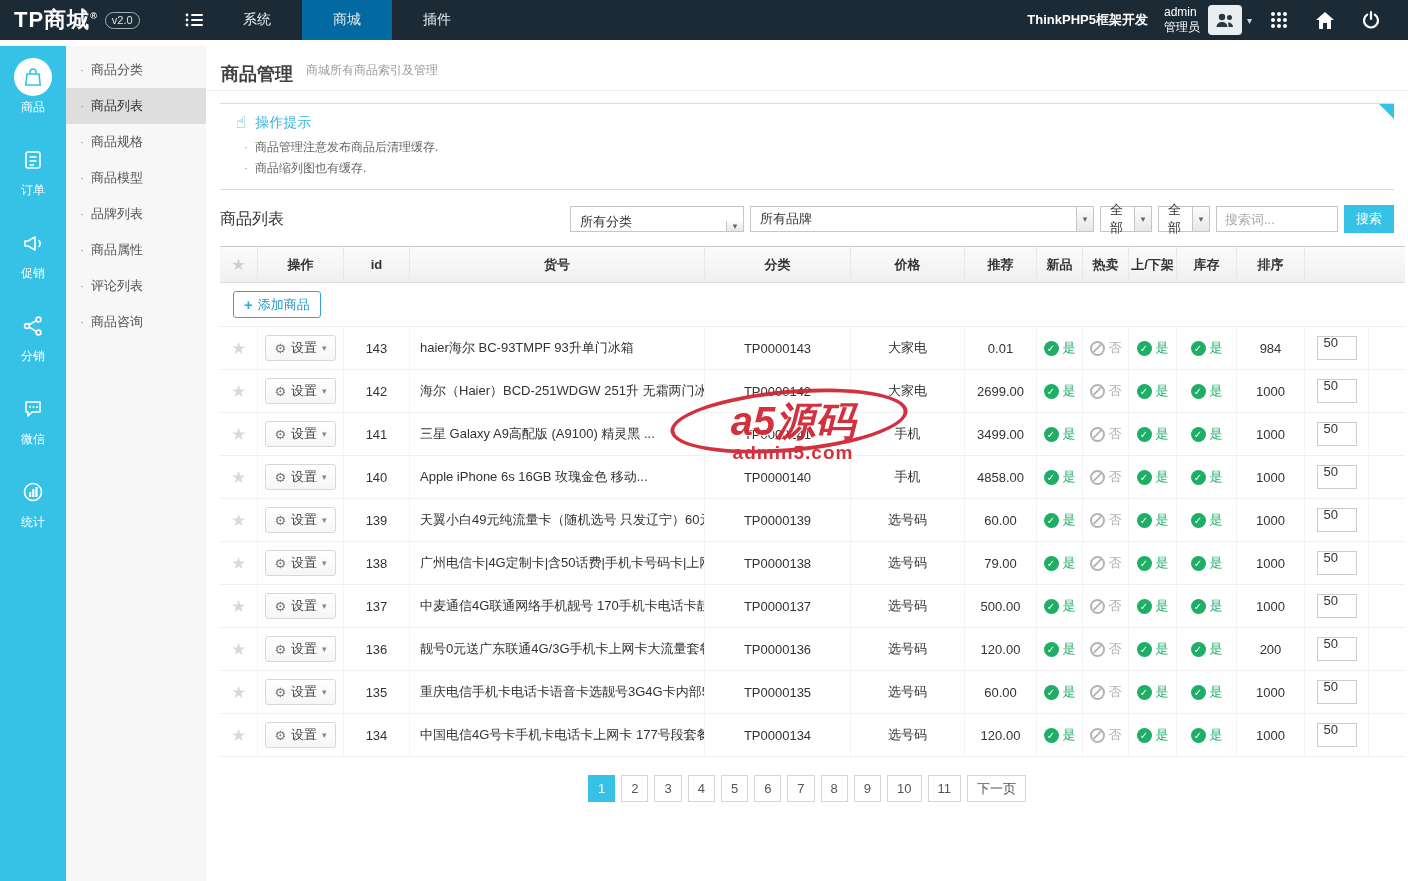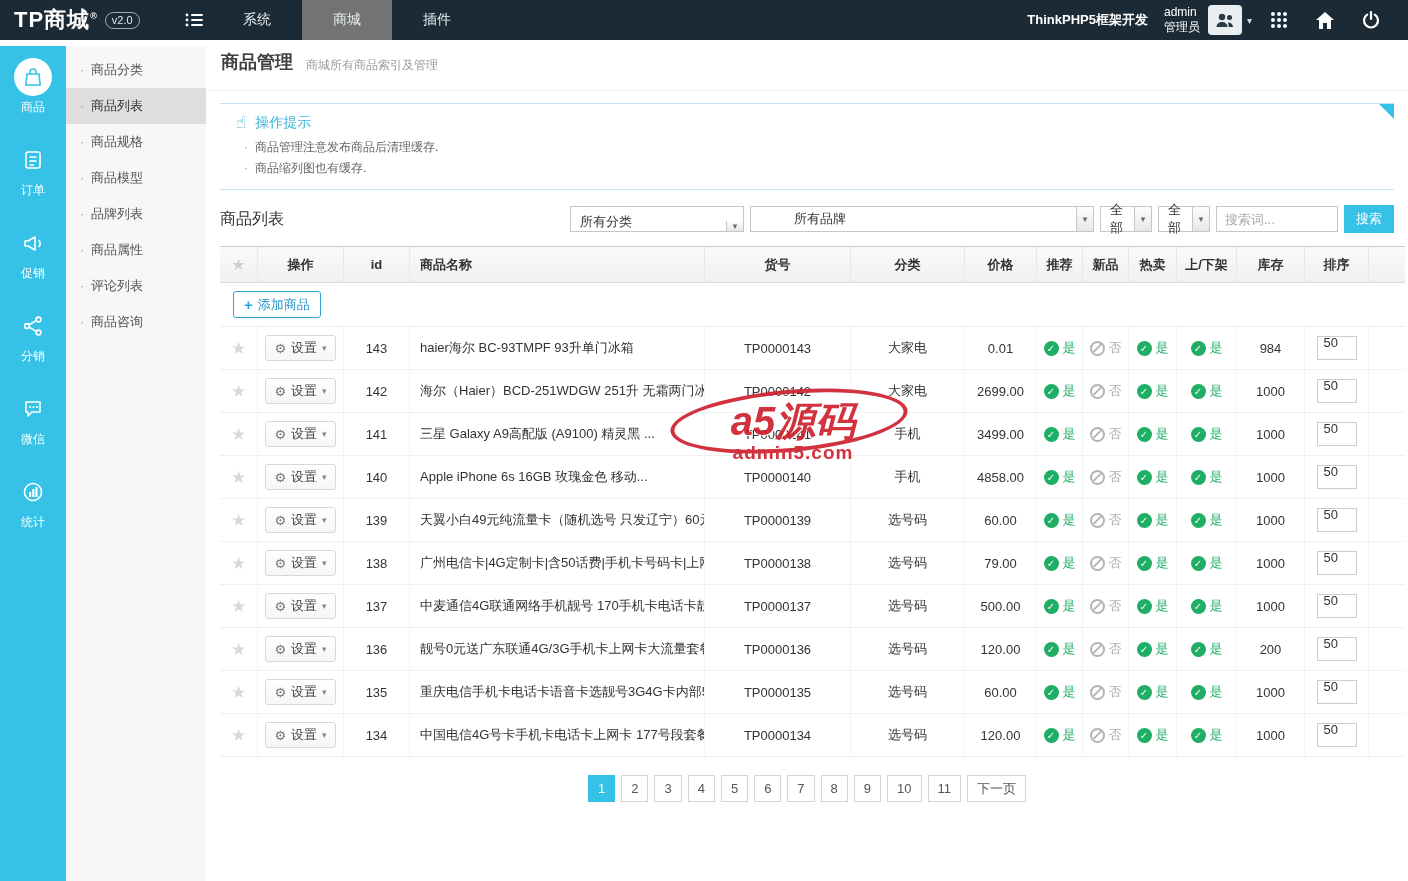--- a/index.html
+++ b/index.html
@@ -10,59 +10,59 @@
   }
   
   .header { position:absolute; top:0; left:0; right:0; height:40px; background:#1c2a35; display:flex; align-items:stretch; color:#fff; z-index:5; }
   .logo-area { width:176px; display:flex; align-items:center; padding-left:14px; gap:7px; }
   .logo-text { font-size:22px; font-weight:bold; letter-spacing:1px; white-space:nowrap; }
   .logo-text sup { font-size:9px; }
   .ver-badge { border:1px solid #9fb0ba; border-radius:9px; font-size:11px; padding:0 6px; height:17px; line-height:15px; color:#dfe6ea; }
   .menu-toggle { width:36px; display:flex; align-items:center; justify-content:center; cursor:pointer; }
   .nav { display:flex; }
   .nav-item { padding:1px 31px; display:flex; align-items:center; font-size:14px; color:#e6edf2; cursor:pointer; }
-  .nav-item.active { background:#737373; }
+  .nav-item.active { background:#0369a1; }
   .header-right { margin-left:auto; display:flex; align-items:center; padding-right:14px; }
   .framework-label { font-size:13px; font-weight:bold; margin-right:16px; }
   .user-meta { font-size:12px; line-height:15px; margin-right:8px; }
   .avatar { width:34px; height:30px; background:#e9eef1; border-radius:4px; display:flex; align-items:center; justify-content:center; cursor:pointer; }
   .caret-sm { font-size:10px; color:#cfd8de; margin:0 4px 0 5px; }
   .hicon { width:46px; height:46px; display:flex; align-items:center; justify-content:center; cursor:pointer; }
   .hicon svg { display:block; }
   
   .iconbar { position:absolute; top:46px; left:0; bottom:0; width:66px; background:#35c2e6; padding-top:12px; }
   .ib-item { display:flex; flex-direction:column; align-items:center; margin-bottom:25px; cursor:pointer; color:#fff; }
   .ib-iconwrap { width:38px; height:38px; border-radius:50%; display:flex; align-items:center; justify-content:center; color:#fff; }
   .ib-item.active .ib-iconwrap { background:#fff; color:#35c2e6; }
   .ib-label { font-size:12px; color:#fff; margin-top:3px; }
   
   .submenu { position:absolute; top:46px; left:66px; bottom:0; width:140px; background:#f7f7f7; padding-top:6px; }
   .sm-item { height:36px; line-height:36px; font-size:13px; color:#555; padding-left:25px; position:relative; cursor:pointer; white-space:nowrap; }
   .sm-item::before { content:"·"; position:absolute; left:14px; color:#999; }
   .sm-item.active { background:#dedede; color:#333; }
   
   .main { position:absolute; top:46px; left:206px; right:0; bottom:0; background:#fff; overflow:hidden; }
-  .page-head { height:45px; border-bottom:1px solid #ededed; display:flex; align-items:flex-end; padding:16px 15px; gap:13px; }
+  .page-head { height:45px; border-bottom:1px solid #ededed; display:flex; align-items:flex-start; padding:16px 15px; gap:13px; }
   .page-title { font-size:18px; font-weight:bold; color:#404040; }
   .page-sub { font-size:12px; color:#9b9b9b; }
   
   .tips { margin:12px 14px 0 14px; border-top:1px solid #bfe4f0; border-bottom:1px solid #bfe4f0; position:relative; padding:8px 16px 10px; background:#fff; }
   .tips-fold { position:absolute; top:0; right:0; width:0; height:0; border-top:15px solid #35c2e6; border-left:15px solid transparent; cursor:pointer; }
   .tips-title { color:#36b3da; font-size:14px; display:flex; align-items:center; gap:9px; margin-bottom:4px; }
   .hand-icon { font-size:17px; color:#36b3da; }
   .tips-line { font-size:12px; color:#666; line-height:21px; padding-left:8px; }
   .tips-line::before { content:"·"; color:#999; margin-right:7px; }
   
   .filter-bar { display:flex; align-items:center; padding:15px 14px 13px 14px; }
   .section-title { font-size:16px; color:#333; }
   .filters { margin-left:auto; display:flex; align-items:center; gap:6px; }
   .sel { height:26px; border:1px solid #c6c6c6; background:#fff; display:flex; align-items:stretch; font-size:13px; color:#333; cursor:pointer; }
   .sel .txt { padding:0 9px; display:flex; align-items:center; }
   .sel .cbox { width:17px; border-left:1px solid #c6c6c6; background:linear-gradient(#fdfdfd,#e7e7e7); display:flex; align-items:center; justify-content:center; font-size:9px; color:#666; }
-  .sel.w-cat { width:174px;align-items:flex-end; } .sel.w-brand { width:344px;padding-left:34px; } .sel.w-sm { width:52px; }
+  .sel.w-cat { width:174px;align-items:flex-end; } .sel.w-brand { width:344px; } .sel.w-sm { width:52px; }
   .sel.w-cat .txt, .sel.w-brand .txt, .sel.w-sm .txt { flex:1; }
   .search-input { width:122px; height:26px; border:1px solid #c6c6c6; padding:0 8px; font-size:13px; color:#333; font-family:inherit; }
   .search-input::placeholder { color:#aaa; }
   .search-btn { width:50px; height:28px; background:#35c2e6; color:#fff; border:none; font-size:13px; cursor:pointer; font-family:inherit; }
   
   .table { margin:0 3px 0 14px; }
   .grid-cols { display:grid; grid-template-columns: 38px 86px 66px 1fr 146px 114px 72px 46px 46px 48px 60px 68px 64px 36px; }
   .thead { background:linear-gradient(#fbfbfb,#f0f0f0); border-top:1px solid #c9c9c9; border-bottom:1px solid #dcdcdc; height:37px; align-items:center; font-weight:bold; font-size:13px; color:#333; }
   .th { display:flex; align-items:center; justify-content:center; height:100%; border-right:1px solid #e8e8e8; }
   .th:last-child { border-right:none; }
@@ -303,21 +303,20 @@
       <input class="search-input" type="text" placeholder="搜索词..." style="">
       <button class="search-btn">搜索</button>
     </div>
   </div>
 
   <div class="table">
     <div class="thead grid-cols">
       <div class="th th-star">★</div>
       <div class="th">操作</div>
       <div class="th">id</div>
-      <div class="th name">商品名称</div>
       <div class="th">货号</div>
       <div class="th">分类</div>
       <div class="th">价格</div>
       <div class="th">推荐</div>
       <div class="th">新品</div>
       <div class="th">热卖</div>
       <div class="th">上/下架</div>
       <div class="th">库存</div>
       <div class="th">排序</div>
       <div class="th"></div>

